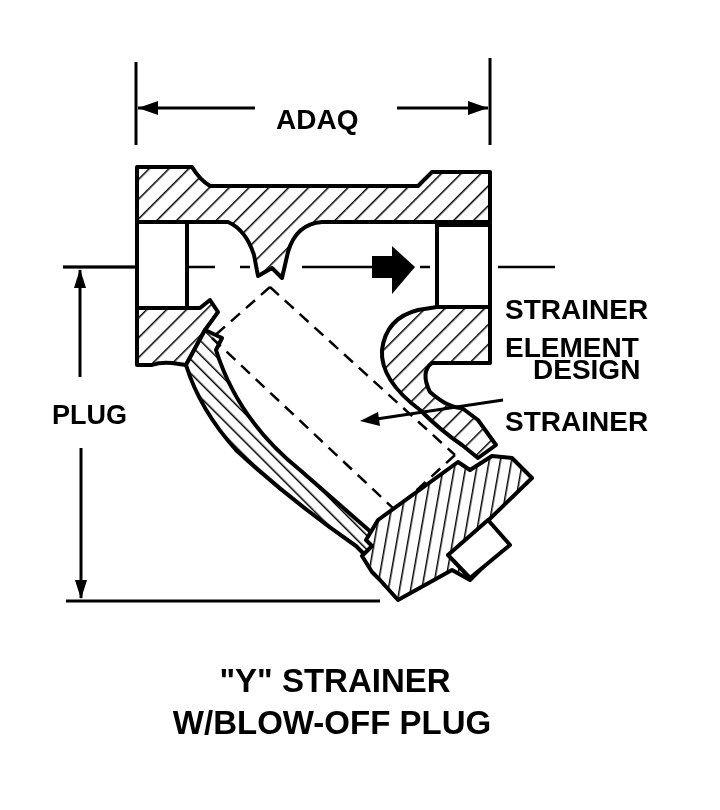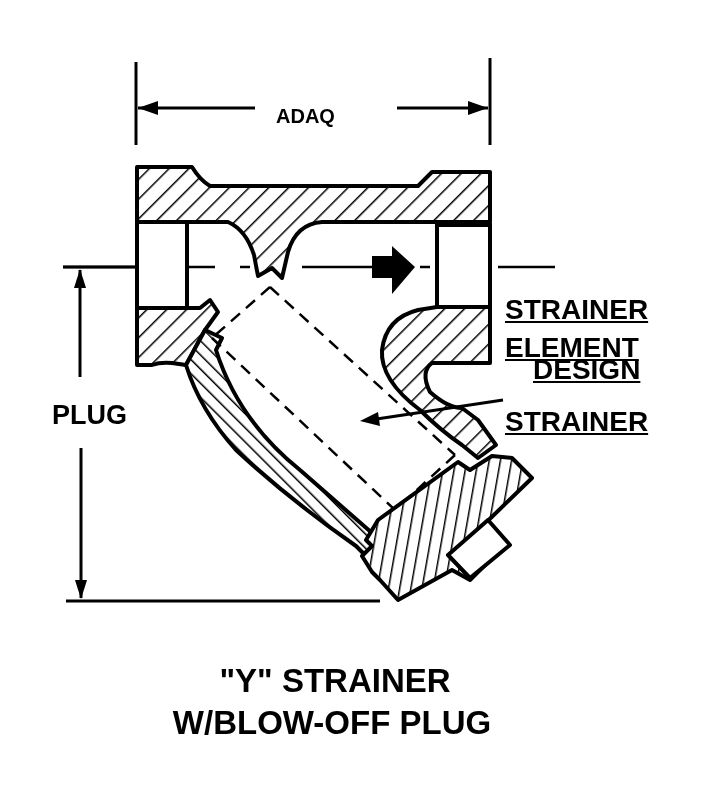--- a/index.html
+++ b/index.html
@@ -6,23 +6,23 @@
   body { width: 720px; height: 810px; position: relative; overflow: hidden; }
   .drawing { position: absolute; left: 0; top: 0; width: 720px; height: 810px; }
   .lbl {
     position: absolute;
     font-family: "Liberation Sans", sans-serif;
     font-weight: bold;
     color: #000;
     white-space: nowrap;
     line-height: 1;
   }
-  .dim-width { left: 276px; top: 106px; font-size: 20px; }
+  .dim-width { left: 276px; top: 106px; font-size: 28px; }
   .dim-height { left: 52px; top: 402px; font-size: 27px; }
-  .note { left: 505px; font-size: 28px; text-decoration: underline; }
+  .note { left: 505px; font-size: 28px; }
   .note-1 { top: 296px; }
   .note-2 { top: 334px; }
   .note-3 { top: 356px; margin-left: 28px; }
   .note-4 { top: 408px; }
   .caption { font-size: 33px; width: 720px; text-align: center; left: -30px; }
   .caption-1 { top: 664px; left: -25px; }
   .caption-2 { top: 706px; left: -28px; }
 </style>
 </head>
 <body>

